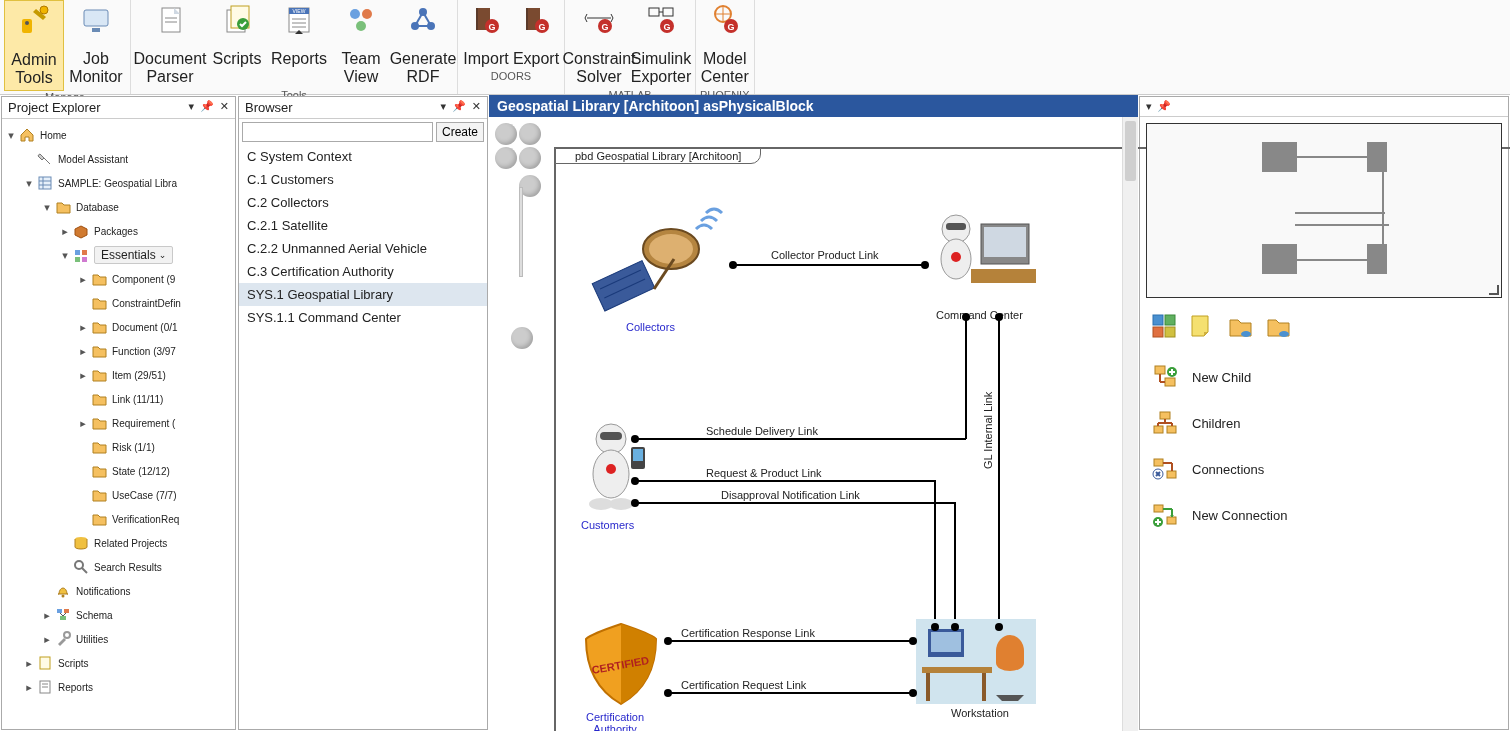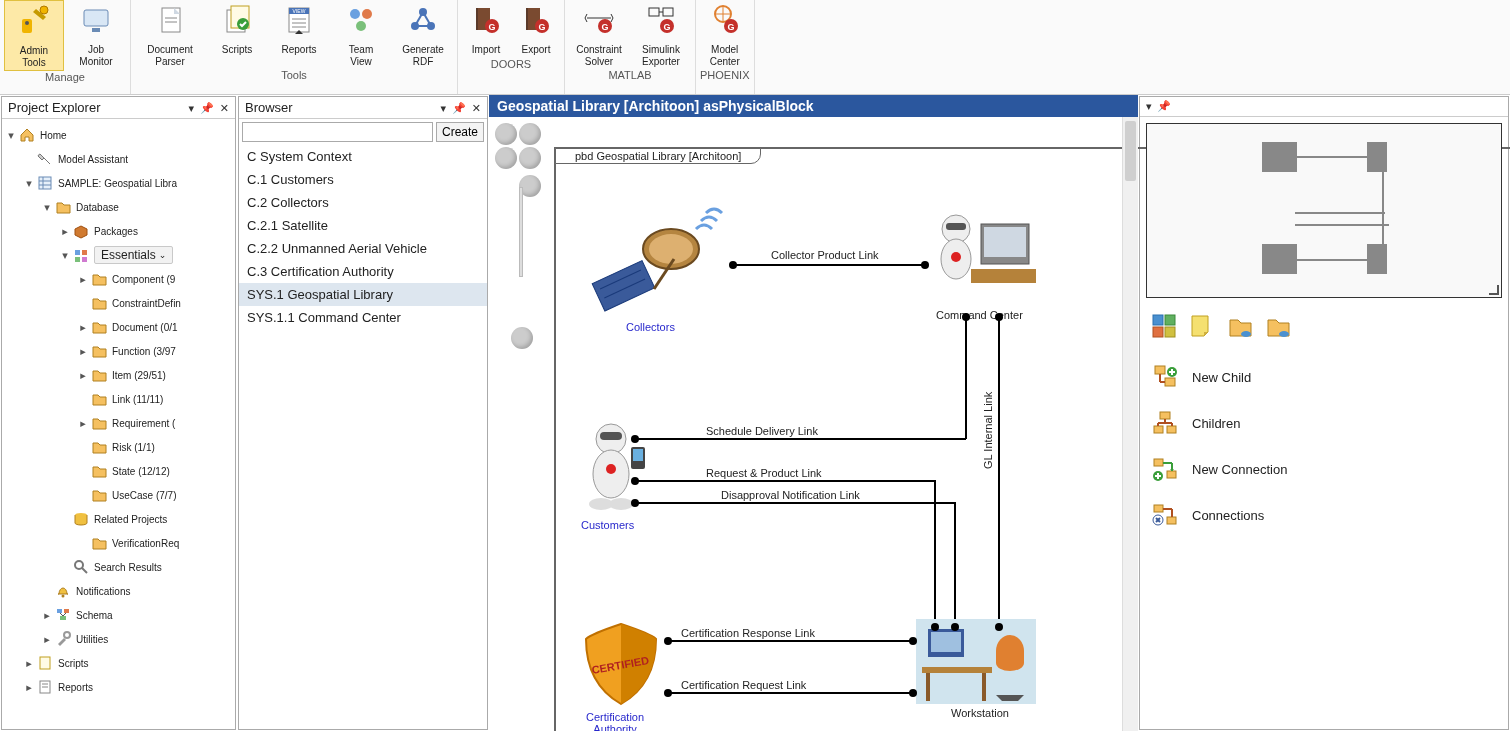--- a/index.html
+++ b/index.html
@@ -7,27 +7,27 @@
 
 
 .ribbon { background: #fafafa; height: 95px; border-bottom: 1px solid #ccc; display: flex; align-items: flex-start; }
 .ribbon-group { display: flex; flex-direction: column; align-items: center; padding: 0 4px; border-right: 1px solid #ddd; height: 100%; }
 .ribbon-group-items { display: flex; gap: 2px; }
 .ribbon-group-label { font-size: 11px; color: #555; padding-bottom: 2px; }
 .ribbon-btn { display: flex; flex-direction: column; align-items: center; justify-content: flex-start; width: 60px; padding: 4px 2px 2px 2px; cursor: pointer; }
 .ribbon-btn.wide { width: 70px; }
 .ribbon-btn.selected { background: #fde9a7; border: 1px solid #e0c040; }
 .ribbon-btn .icon { width: 32px; height: 32px; display: flex; align-items: center; justify-content: center; }
-.ribbon-btn .label { font-size: 10px; text-align: center; line-height: 1.15; margin-top: 8px; }
+.ribbon-btn .label { font-size: 16px; text-align: center; line-height: 1.15; margin-top: 14px; }
 .ribbon-group.narrow .ribbon-btn { width: 48px; }
 
 
 .main { flex: 1; display: flex; min-height: 0; }
 .panel { display: flex; flex-direction: column; border: 1px solid #aaa; margin: 1px; background: #fff; }
-.panel-header { display: flex; align-items: flex-end; padding: 3px 6px; font-size: 13px; border-bottom: 1px solid #ccc; }
+.panel-header { display: flex; align-items: flex-start; padding: 3px 6px; font-size: 13px; border-bottom: 1px solid #ccc; }
 .panel-header .title { flex: 1; }
 .hdr-icons { display: flex; gap: 6px; font-size: 11px; cursor: pointer; color: #333; }
 
 .project-explorer { width: 235px; }
 .browser { width: 250px; }
 .canvas-area { flex: 1; display: flex; flex-direction: column; }
 .toolbox { width: 370px; }
 
 
 .tree { padding: 4px 2px; overflow: auto; flex: 1; }
@@ -406,39 +406,39 @@
         </div>
       <div class="row" style="padding-left:72px">
           <span class="arrow"></span>
           <span class="ticon">
             <svg width="16" height="16">
               <path d="M2 4 h5 l2 2 h6 v8 h-13 z" fill="#f5c060" stroke="#b08020"></path>
             </svg>
           </span>
           <span class="label">UseCase  (7/7)</span>
         </div>
+      <div class="row" style="padding-left:72px">
+          <span class="arrow"></span>
+          <span class="ticon">
+            <svg width="16" height="16">
+              <path d="M2 4 h5 l2 2 h6 v8 h-13 z" fill="#f5c060" stroke="#b08020"></path>
+            </svg>
+          </span>
+          <span class="label">VerificationReq</span>
+        </div>
+
       <div class="row" style="padding-left:54px">
           <span class="arrow"></span>
           <span class="ticon">
             <svg width="16" height="16">
               <ellipse cx="8" cy="4" rx="6" ry="2" fill="#f0c040"></ellipse>
               <path d="M2 4 v8 a6 2 0 0 0 12 0 v-8" fill="#f0c040" stroke="#b08020"></path>
             </svg>
           </span>
           <span class="label">Related Projects</span>
-        </div>
-
-      <div class="row" style="padding-left:72px">
-          <span class="arrow"></span>
-          <span class="ticon">
-            <svg width="16" height="16">
-              <path d="M2 4 h5 l2 2 h6 v8 h-13 z" fill="#f5c060" stroke="#b08020"></path>
-            </svg>
-          </span>
-          <span class="label">VerificationReq</span>
         </div>
       <div class="row" style="padding-left:54px">
           <span class="arrow"></span>
           <span class="ticon">
             <svg width="16" height="16">
               <circle cx="6" cy="6" r="4" fill="none" stroke="#777" stroke-width="2"></circle>
               <line x1="9" y1="9" x2="14" y2="14" stroke="#777" stroke-width="2"></line>
             </svg>
           </span>
           <span class="label">Search Results</span>
@@ -722,38 +722,38 @@
               <line x1="20" y1="13" x2="20" y2="16" stroke="#b05020" stroke-width="2"></line>
             </svg>
           </span>
         <span>Children</span>
       </div>
       <div class="toolbox-action">
         <span class="ta-icon">
             <svg width="26" height="26">
               <rect x="2" y="3" width="9" height="7" fill="#f5c060" stroke="#b08020"></rect>
               <rect x="15" y="15" width="9" height="7" fill="#f5c060" stroke="#b08020"></rect>
+              <line x1="11" y1="7" x2="20" y2="7" stroke="#b05020" stroke-width="2"></line>
+              <line x1="20" y1="7" x2="20" y2="15" stroke="#b05020" stroke-width="2"></line>
+              <path d="M4 16 l4 4 M4 20 l4 -4" stroke="#3a5a9a" stroke-width="2"></path>
+              <circle cx="6" cy="18" r="5" fill="none" stroke="#3a5a9a"></circle>
+            </svg>
+          </span>
+        <span>Connections</span>
+      </div>
+      <div class="toolbox-action">
+        <span class="ta-icon">
+            <svg width="26" height="26">
+              <rect x="2" y="3" width="9" height="7" fill="#f5c060" stroke="#b08020"></rect>
+              <rect x="15" y="15" width="9" height="7" fill="#f5c060" stroke="#b08020"></rect>
               <line x1="11" y1="7" x2="20" y2="7" stroke="#3a9e3a" stroke-width="2"></line>
               <line x1="20" y1="7" x2="20" y2="15" stroke="#3a9e3a" stroke-width="2"></line>
               <path d="M18 13 l2 2 l2 -2" fill="#3a9e3a"></path>
               <circle cx="6" cy="20" r="5" fill="#3a9e3a"></circle>
               <path d="M6 17 v6 M3 20 h6" stroke="#fff" stroke-width="2"></path>
             </svg>
           </span>
         <span>New Connection</span>
       </div>
-      <div class="toolbox-action">
-        <span class="ta-icon">
-            <svg width="26" height="26">
-              <rect x="2" y="3" width="9" height="7" fill="#f5c060" stroke="#b08020"></rect>
-              <rect x="15" y="15" width="9" height="7" fill="#f5c060" stroke="#b08020"></rect>
-              <line x1="11" y1="7" x2="20" y2="7" stroke="#b05020" stroke-width="2"></line>
-              <line x1="20" y1="7" x2="20" y2="15" stroke="#b05020" stroke-width="2"></line>
-              <path d="M4 16 l4 4 M4 20 l4 -4" stroke="#3a5a9a" stroke-width="2"></path>
-              <circle cx="6" cy="18" r="5" fill="none" stroke="#3a5a9a"></circle>
-            </svg>
-          </span>
-        <span>Connections</span>
-      </div>
     </div>
   </div>
 
 </div>
 
 </body></html>

